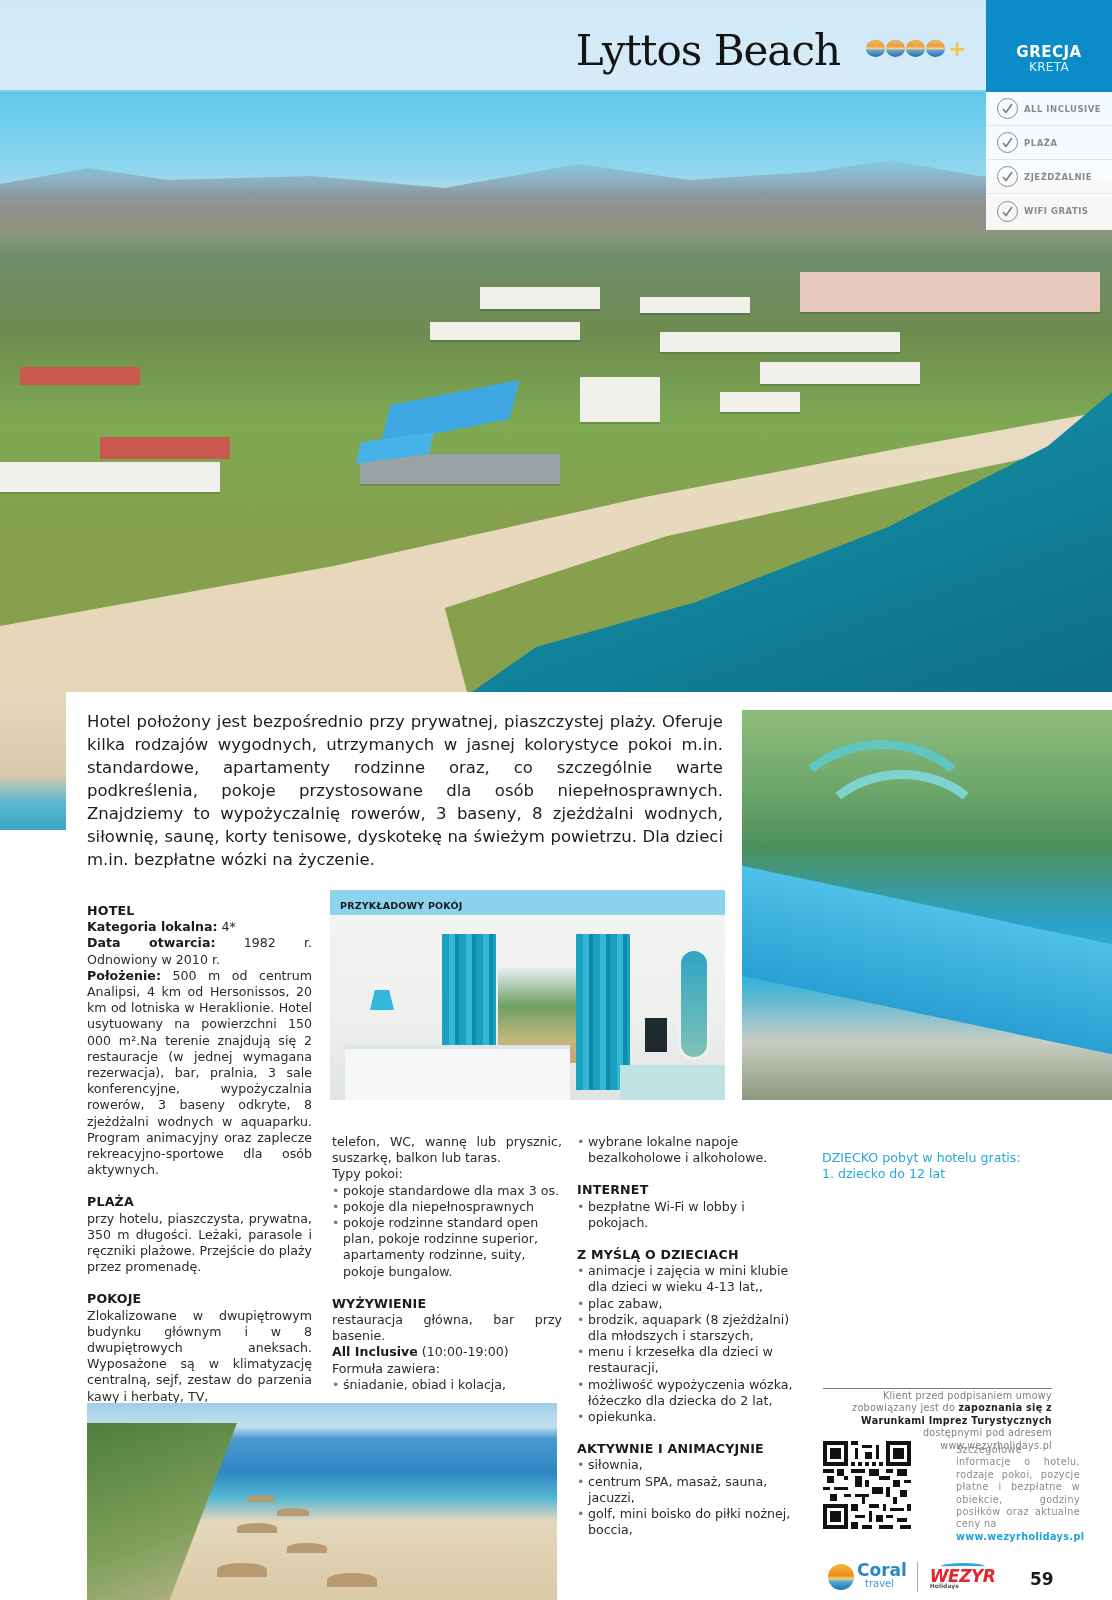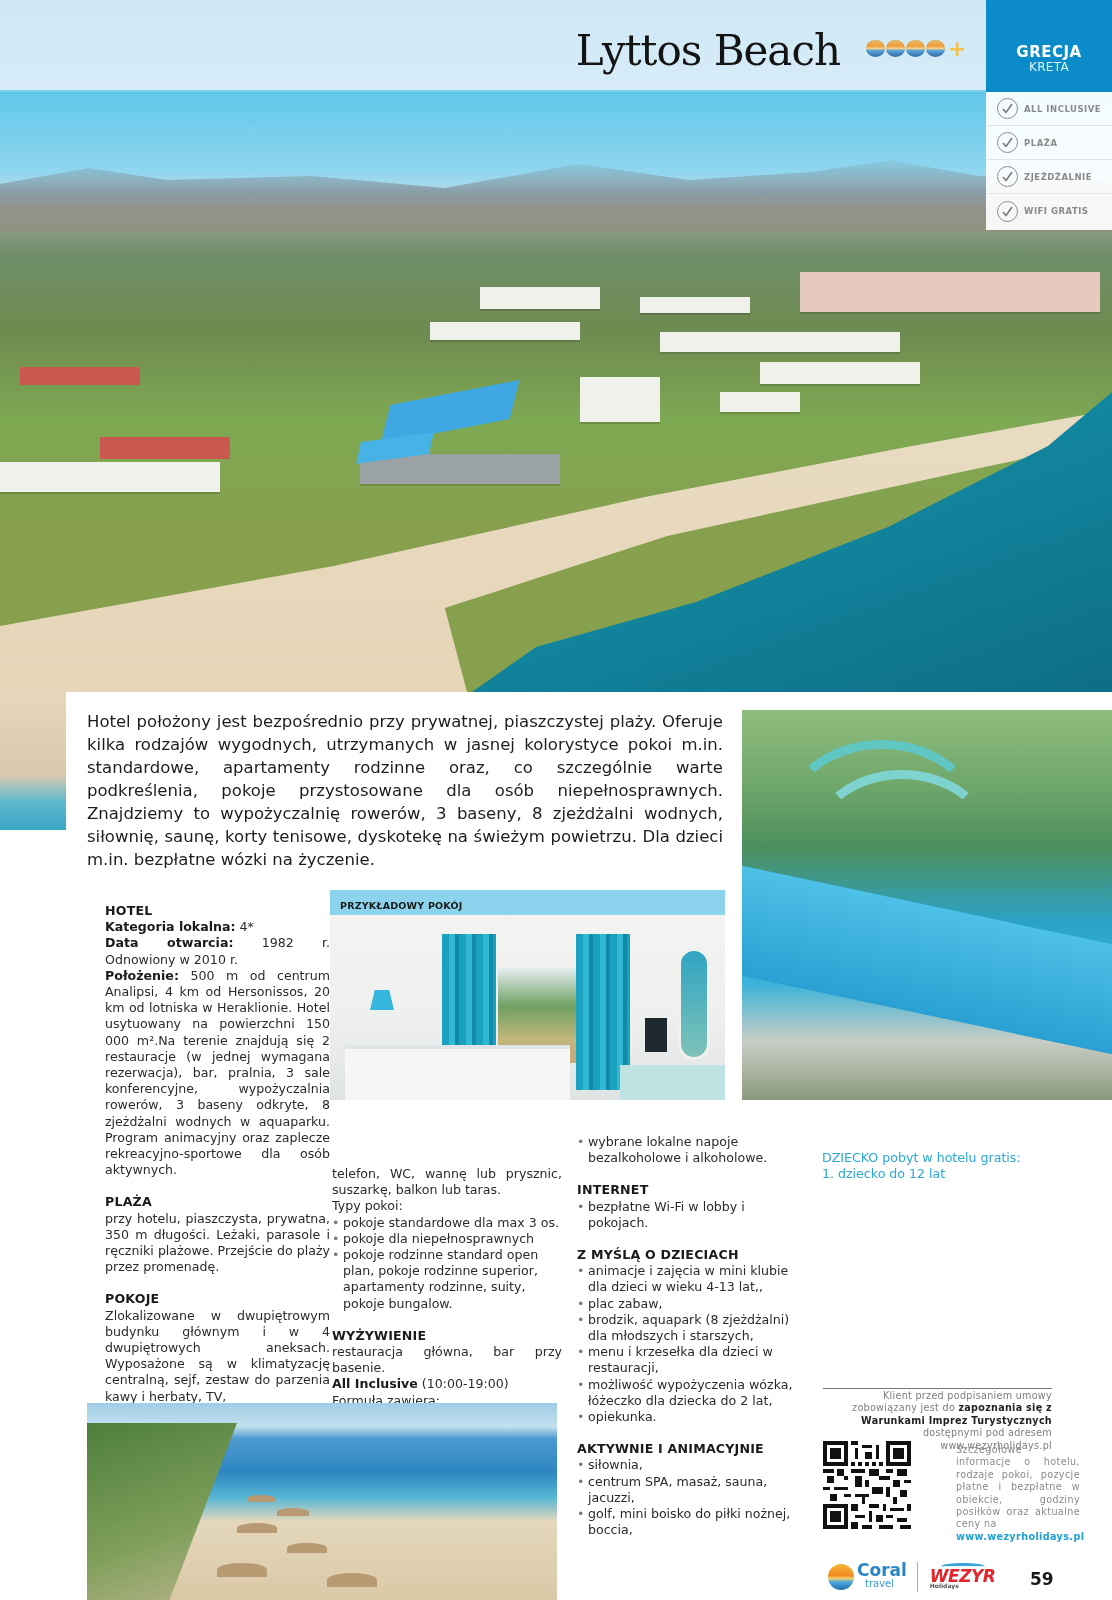--- a/index.html
+++ b/index.html
@@ -103,22 +103,22 @@
 
   
   .col { position: absolute; font-size: 12.6px; line-height: 16.2px; color: #2b2b2b; }
   .col h3 { font-size: 12.6px; font-weight: bold; color: #1a1a1a; letter-spacing: 0.2px; }
   .col p { text-align: justify; }
   .col b { color: #1a1a1a; }
   .col .gap { height: 16px; }
   .col ul { list-style: none; }
   .col li { position: relative; padding-left: 11px; }
   .col li::before { content: "\2022"; position: absolute; left: 0; top: 0; color: #7a7a7a; }
-  .col1 { left: 87px; top: 903px; width: 225px; margin-left: 18px; }
-  .col2 { left: 332px; top: 1134px; width: 230px; margin-top: 32px; }
+  .col1 { left: 87px; top: 903px; width: 225px; }
+  .col2 { left: 332px; top: 1134px; width: 230px; }
   .col3 { left: 577px; top: 1134px; width: 230px; }
   .col4 { left: 822px; top: 1134px; width: 232px; }
   .child-note { color: #29a8d6; margin-top: 16px; font-size: 12.6px; line-height: 16.2px; }
 
   
   .beach-photo {
     position: absolute; left: 87px; top: 1403px; width: 470px; height: 197px; overflow: hidden;
     background: linear-gradient(180deg, #9fcde6 0%, #c2e0ee 12%, #4d9ad0 18%, #2d86c1 35%, #56b6d4 48%, #e4d7bc 60%, #dac9a6 100%);
   }
   .beach-photo .greenery { position: absolute; left: 0; top: 20px; width: 150px; height: 177px; background: linear-gradient(160deg, #4d7f3c, #7f9f5a 60%, #b9b48c); clip-path: polygon(0 0, 100% 0, 55% 100%, 0 100%); }
@@ -245,21 +245,21 @@
 <div class="col col1">
   <h3>HOTEL</h3>
   <p><b>Kategoria lokalna:</b><span> 4*</span></p>
   <p><b>Data otwarcia:</b><span> 1982 r. Odnowiony w 2010 r.</span></p>
   <p><b>Położenie:</b><span> 500 m od centrum Analipsi, 4 km od Hersonissos, 20 km od lotniska w Heraklionie. Hotel usytuowany na powierzchni 150 000 m².Na terenie znajdują się 2 restauracje (w jednej wymagana rezerwacja), bar, pralnia, 3 sale konferencyjne, wypożyczalnia rowerów, 3 baseny odkryte, 8 zjeżdżalni wodnych w aquaparku. Program animacyjny oraz zaplecze rekreacyjno-sportowe dla osób aktywnych.</span></p>
   <div class="gap"></div>
   <h3>PLAŻA</h3>
   <p>przy hotelu, piaszczysta, prywatna, 350 m długości. Leżaki, parasole i ręczniki plażowe. Przejście do plaży przez promenadę.</p>
   <div class="gap"></div>
   <h3>POKOJE</h3>
-  <p>Zlokalizowane w dwupiętrowym budynku głównym i w 4 dwupiętrowych aneksach. Wyposażone są w klimatyzację centralną, sejf, zestaw do parzenia kawy i herbaty, TV,</p>
+  <p>Zlokalizowane w dwupiętrowym budynku głównym i w 8 dwupiętrowych aneksach. Wyposażone są w klimatyzację centralną, sejf, zestaw do parzenia kawy i herbaty, TV,</p>
 </div>
 
 <div class="col col2">
   <p>telefon, WC, wannę lub prysznic, suszarkę, balkon lub taras.</p>
   <p>Typy pokoi:</p>
   <ul>
     <li>pokoje standardowe dla max 3 os.</li>
     <li>pokoje dla niepełnosprawnych</li>
     <li>pokoje rodzinne standard open plan, pokoje rodzinne superior, apartamenty rodzinne, suity, pokoje bungalow.</li>
   </ul>

